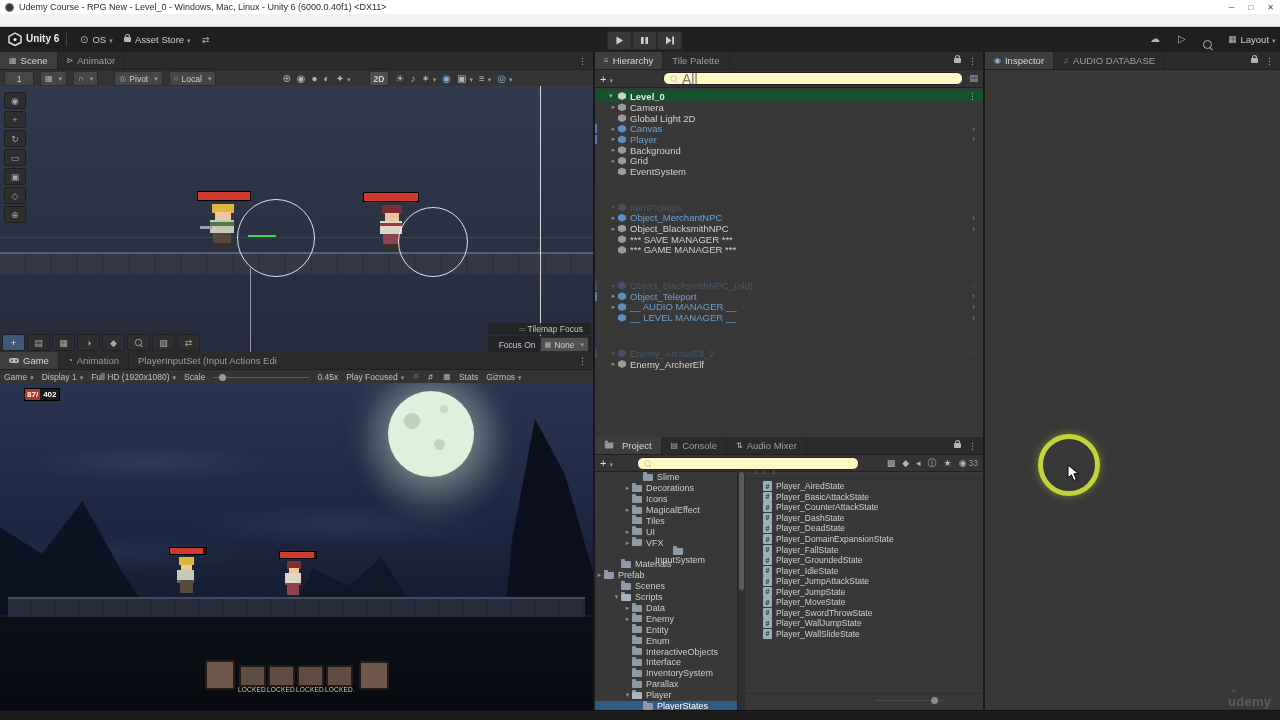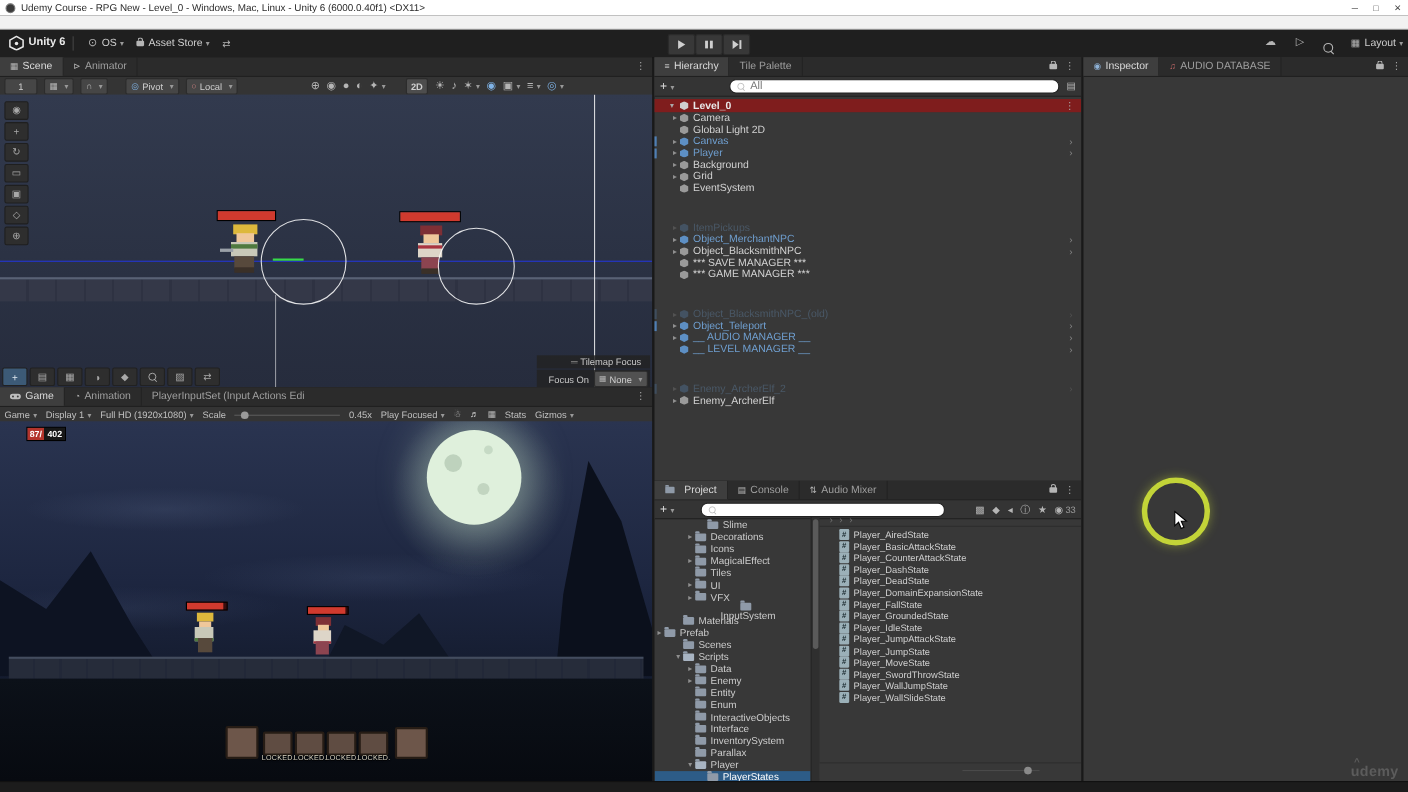--- a/index.html
+++ b/index.html
@@ -37,35 +37,35 @@
   .tabbar{background:#2b2b2b;border-bottom:1px solid #202020;display:flex;align-items:stretch;height:17px;}
   .tab{display:flex;align-items:center;gap:4px;padding:0 9px;font-size:9.5px;color:#9f9f9f;
     border-right:1px solid #232323;}
   .tab.active{background:#3e3e3e;color:#dadada;}
   .tabicons{margin-left:auto;display:flex;align-items:center;gap:7px;padding-right:6px;color:#9a9a9a;}
   .kebab{font-size:9px;color:#aaa;}
   .paneltb{background:#343434;border-bottom:1px solid #222;display:flex;align-items:center;height:17px;
     font-size:9px;color:#c0c0c0;}
   .ctl{height:13px;background:#464646;border:1px solid #2c2c2c;border-radius:2px;display:flex;
     align-items:center;gap:3px;padding:0 4px;font-size:8.5px;color:#cfcfcf;}
-  .searchbox{height:11px;background:#ffffff;border:1px solid #212121;border-radius:6px;
-    display:flex;align-items:center;gap:4px;padding:0 5px;font-size:10px;color:#777;}
+  .searchbox{height:11px;background:#fef9c3;border:1px solid #212121;border-radius:6px;
+    display:flex;align-items:center;gap:4px;padding:0 5px;font-size:14px;color:#777;}
   
   .hrow{display:flex;align-items:center;height:10.7px;font-size:9.5px;color:#d2d2d2;position:relative;
     padding-left:14px;white-space:nowrap;}
   .hrow .exp{width:9px;font-size:7px;color:#8f8f8f;flex:none;text-align:center;}
   .cube{width:8px;height:8px;flex:none;margin-right:4px;background:#9a9a9a;
     clip-path:polygon(50% 0,100% 25%,100% 75%,50% 100%,0 75%,0 25%);}
   .hrow.prefab{color:#6f9fd0;}
   .hrow.prefab .cube{background:#5d8fc4;}
   .hrow.dim{opacity:.3;margin-top:25px;}
   .harrow{position:absolute;right:8px;color:#8a8a8a;font-size:9px;}
   .hrow .hmark{display:none;}
   .hrow.mark .hmark{display:block;position:absolute;left:0;top:1px;width:2px;height:9px;background:#4f7fb5;}
-  .scenehead{display:flex;align-items:center;height:12px;background:#7f1d1d;font-size:9.5px;
+  .scenehead{display:flex;align-items:center;height:12px;background:#14532d;font-size:9.5px;
     font-weight:bold;color:#e8e8e8;padding-left:14px;position:relative;}
   
   .prow{display:flex;align-items:center;height:10.9px;font-size:9px;color:#cccccc;white-space:nowrap;}
   .prow .exp{width:9px;font-size:7px;color:#8f8f8f;flex:none;text-align:center;}
   .folder{width:10px;height:7px;background:#8f9aa8;border-radius:1px;position:relative;flex:none;margin-right:4px;}
   .folder::before{content:"";position:absolute;left:0;top:-2px;width:4px;height:2px;background:#8f9aa8;
     border-radius:1px 1px 0 0;}
   .prow.open .folder{background:#a8b4c2;}
   .prow.sel{background:#2d5c87;color:#fff;}
   .frow{display:flex;align-items:center;height:10.55px;font-size:8.5px;color:#d0d0d0;padding-left:18px;white-space:nowrap;}

